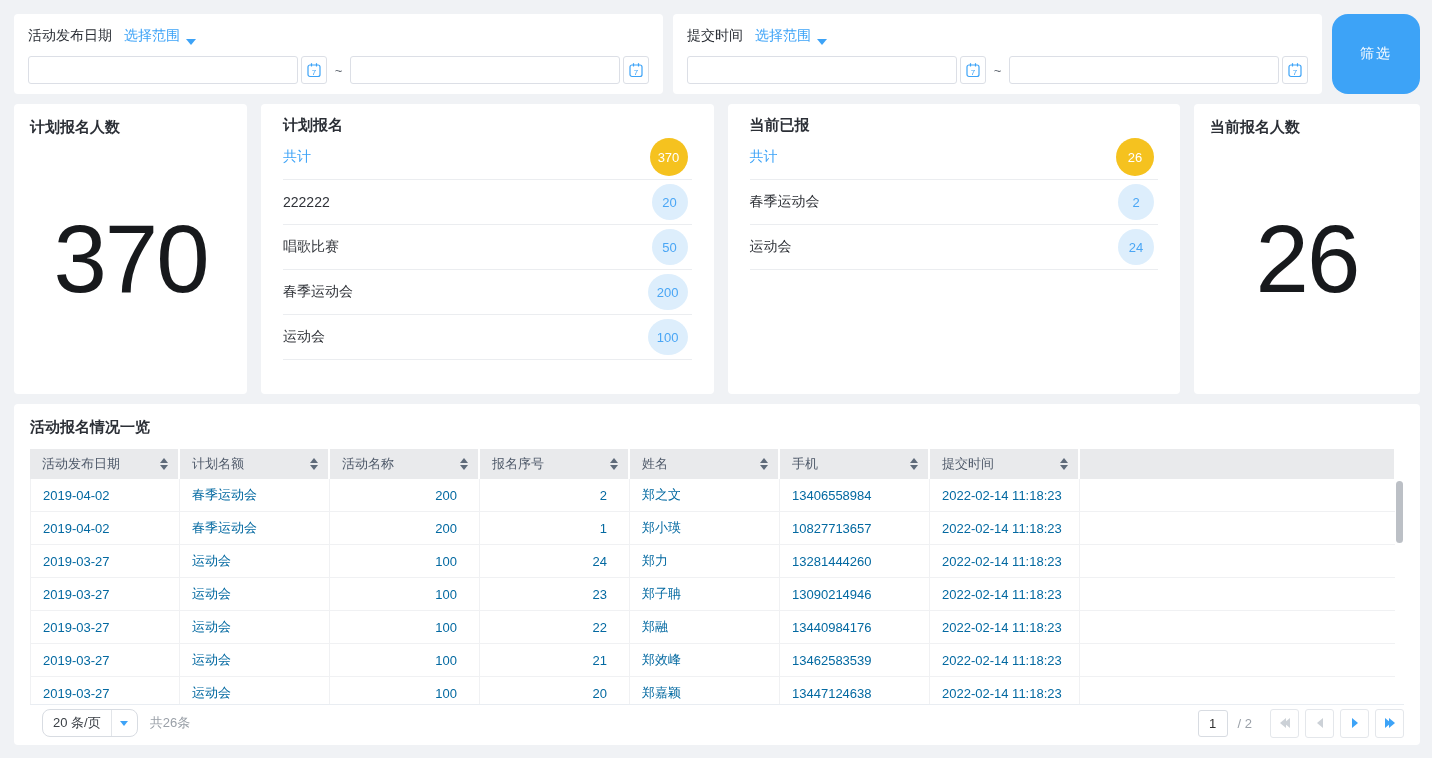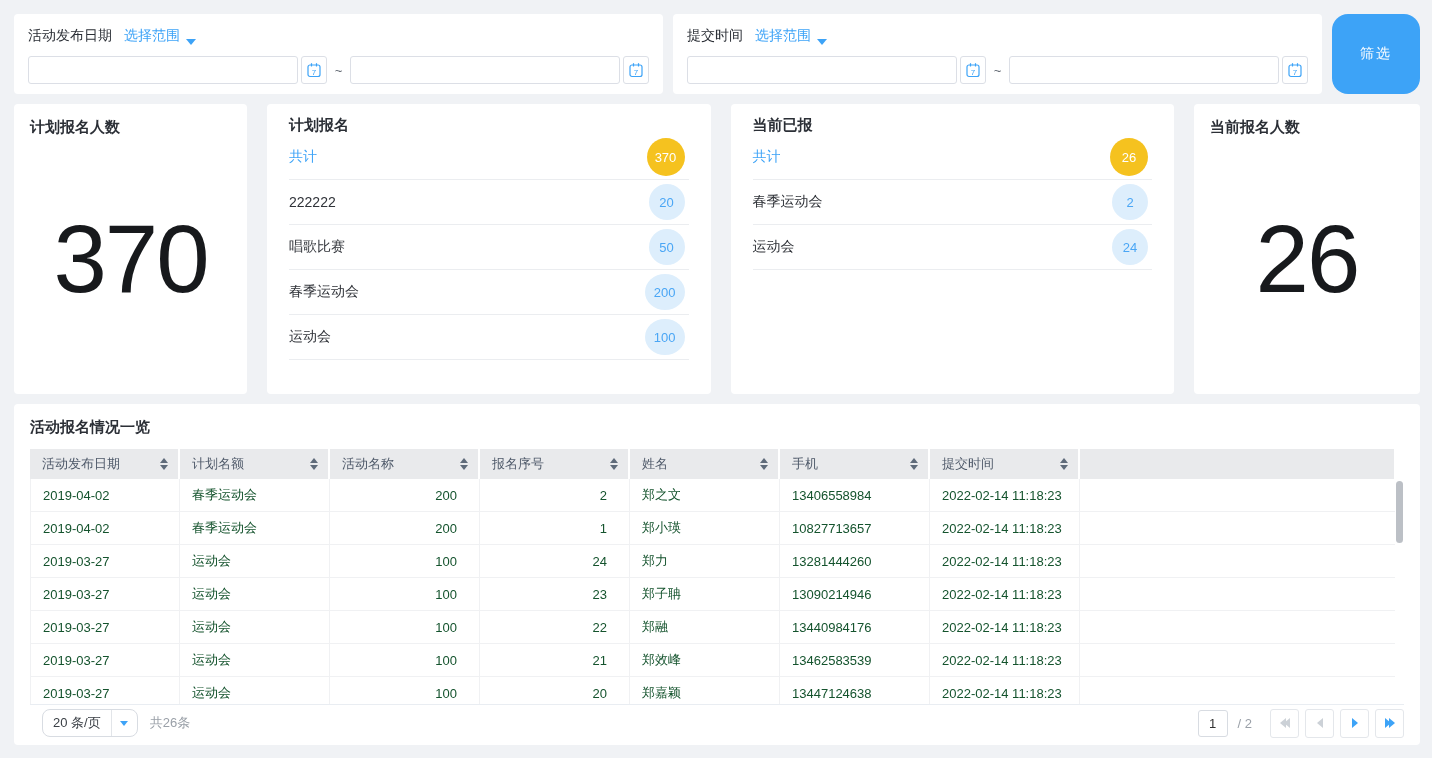--- a/index.html
+++ b/index.html
@@ -21,21 +21,21 @@
   .date-input { flex:1 1 0; height:28px; border:1px solid #dcdfe6; border-radius:3px;
                 font-size:13px; color:#333; padding:0 8px; outline:none; background:#fff; min-width:0; }
   .icon-box { width:26px; height:28px; border:1px solid #dcdfe6; border-radius:3px; margin-left:3px;
               display:flex; align-items:center; justify-content:center; cursor:pointer; background:#fff; flex:0 0 auto; }
   .tilde { margin:0 8px; color:#5f6670; font-size:13px; }
   .filter-btn { flex:0 0 88px; height:80px; background:#3da3f7; border:none; border-radius:16px;
                 color:#fff; font-size:14px; letter-spacing:2px; cursor:pointer;
                 font-family:"Liberation Sans","DejaVu Sans",sans-serif; }
 
   
-  .cards-row { display:flex; gap:20px; height:290px; margin-bottom:10px; }
+  .cards-row { display:flex; gap:14px; height:290px; margin-bottom:10px; }
   .stat-card { display:flex; flex-direction:column; padding:14px 16px; }
   .stat-card.left { flex:0 0 233px; }
   .stat-card.right { flex:0 0 226px; }
   .card-title { font-size:15px; font-weight:bold; color:#2b2f36; }
   .big-number { flex:1; display:flex; align-items:center; justify-content:center;
                 font-size:96px; font-weight:300; color:#17191c; letter-spacing:-2px; }
   .list-card { flex:1 1 0; padding:12px 22px 0 22px; overflow:hidden; }
   .list-row { height:45px; display:flex; align-items:center; justify-content:space-between;
               border-bottom:1px solid #ebedf0; }
   .total-label { font-size:14px; color:#3da3f7; }
@@ -54,21 +54,21 @@
         justify-content:space-between; padding:0 10px 0 12px; cursor:pointer; }
   .th-label { font-size:13px; color:#4e5969; white-space:nowrap; overflow:hidden; }
   .sort-icon { display:flex; flex-direction:column; align-items:center; }
   .tri-up { width:0; height:0; border-left:4px solid transparent; border-right:4px solid transparent;
             border-bottom:5px solid #5f6b7a; margin-bottom:2px; }
   .tri-dn { width:0; height:0; border-left:4px solid transparent; border-right:4px solid transparent;
             border-top:5px solid #5f6b7a; }
   .tbody { position:relative; height:225px; overflow:hidden; background:#fff; }
   .trow { display:flex; height:33px; background:#fff; }
   .cell { flex:0 0 150px; width:150px; border-right:1px solid #f0f1f3; border-bottom:1px solid #f0f1f3;
-          display:flex; align-items:center; padding:4px 12px; font-size:13px; color:#14532d;
+          display:flex; align-items:center; padding:4px 12px; font-size:13px; color:#0369a1;
           white-space:nowrap; overflow:hidden; }
   .trow .cell:first-child { border-left:1px solid #f0f1f3; }
   .cell.num { justify-content:flex-end; padding-right:22px; }
   .cell.filler { flex:1 1 auto; width:auto; border-right:none; }
   .vscroll { position:absolute; top:0; right:0; width:9px; height:100%; background:#fff; }
   .vthumb { position:absolute; top:2px; left:1px; width:7px; height:62px; background:#bcc0c6; border-radius:4px; }
 
   
   .tfoot { height:37px; border-top:1px solid #e9edf2; display:flex; align-items:center; }
   .page-size { display:flex; align-items:stretch; height:28px; border:1px solid #d8dce2; border-radius:8px;

